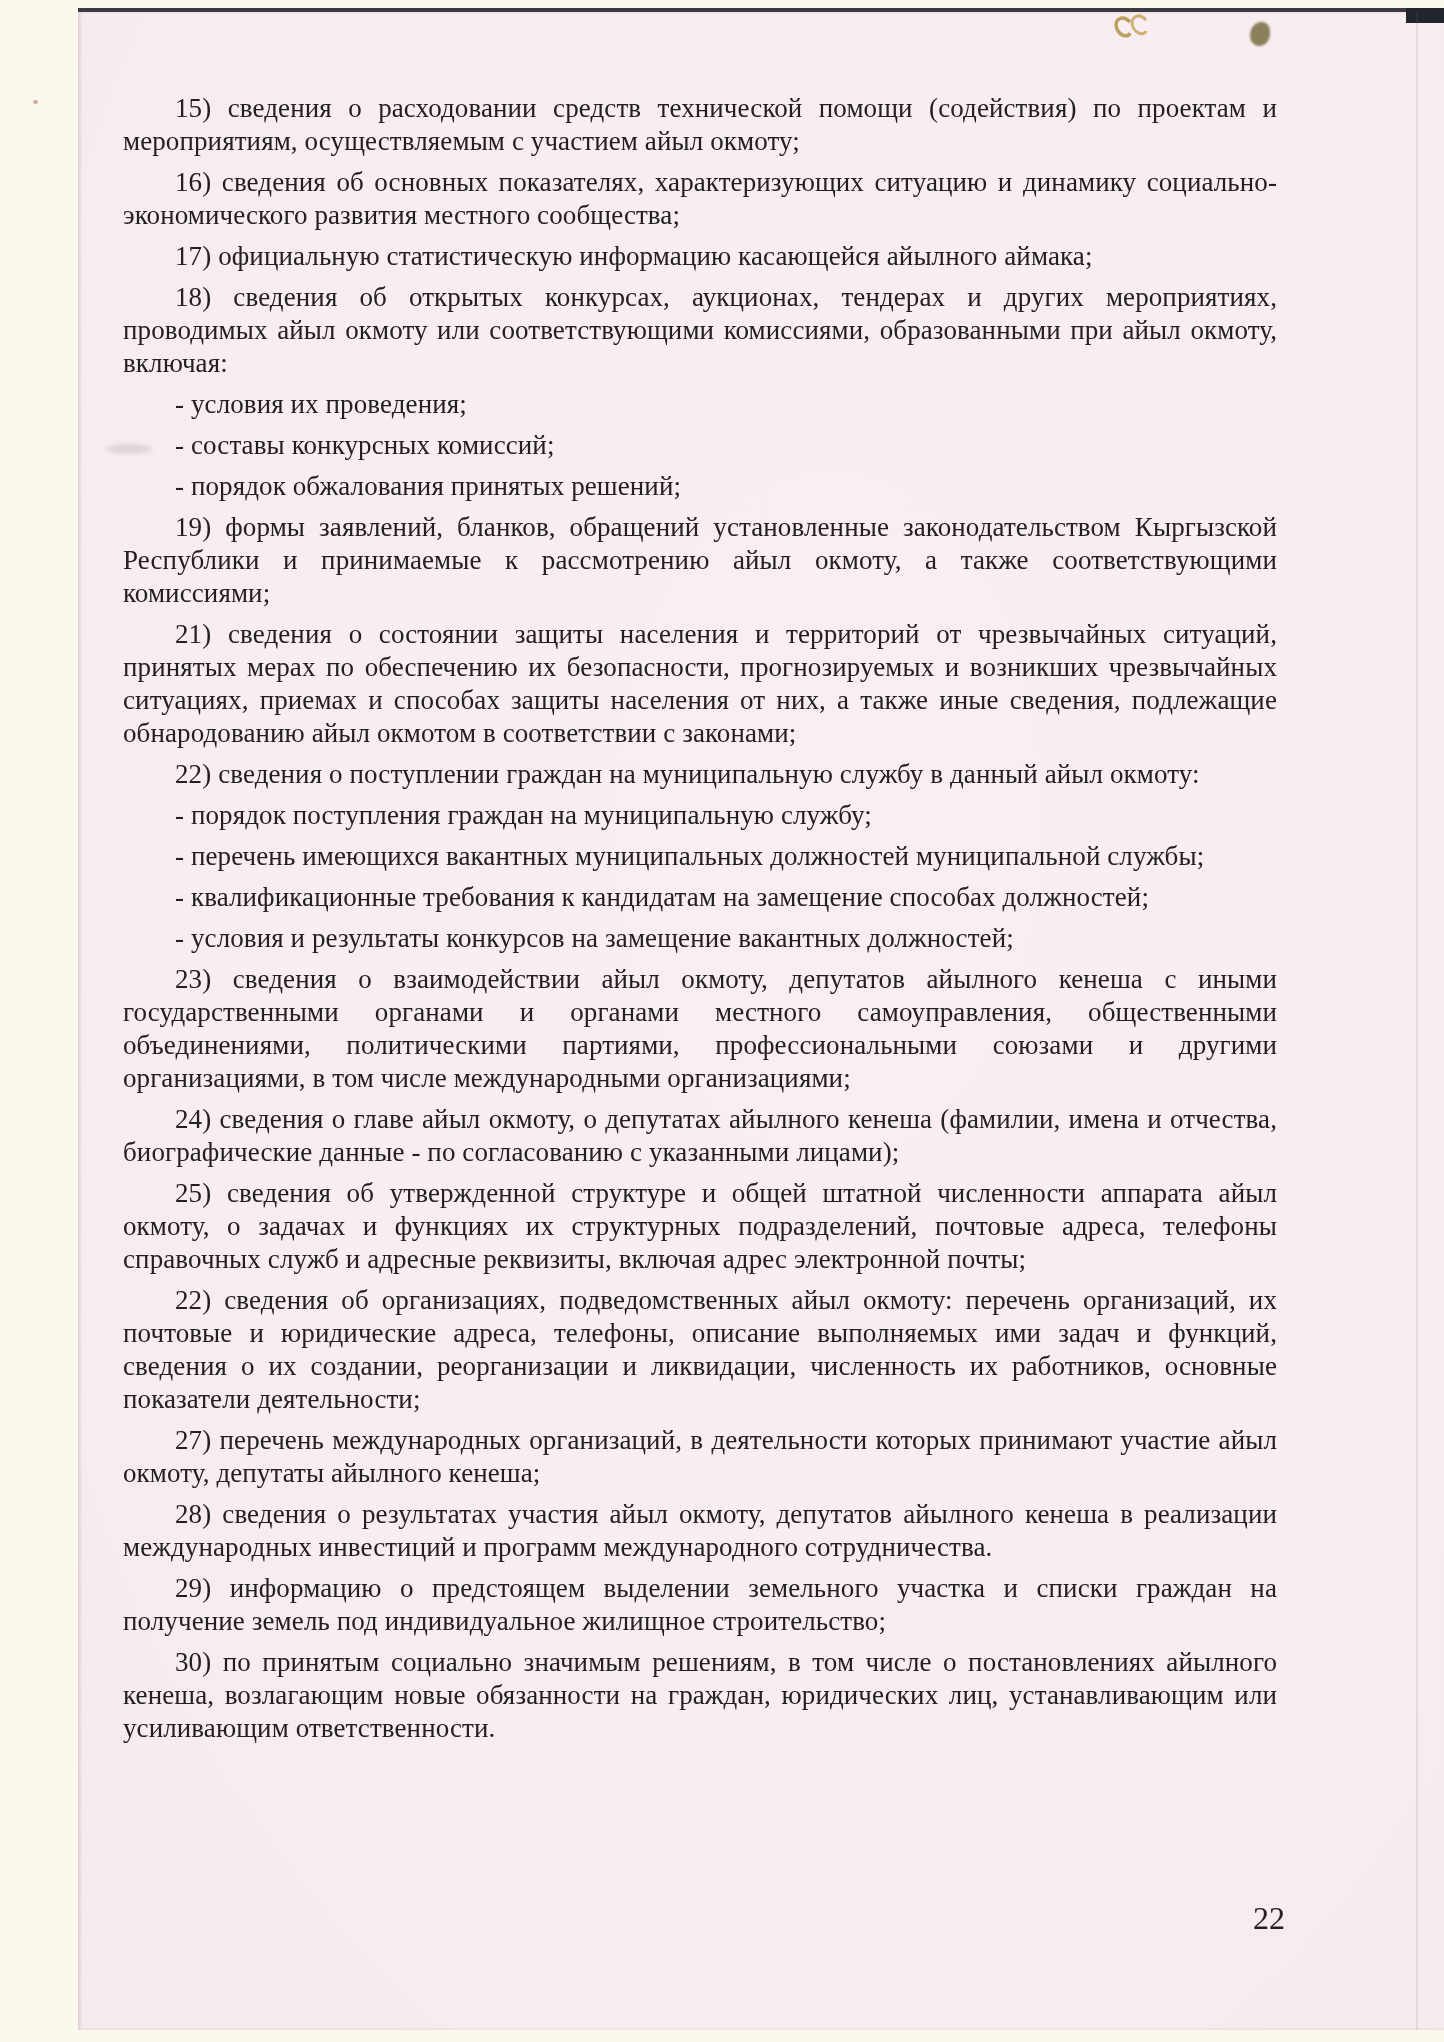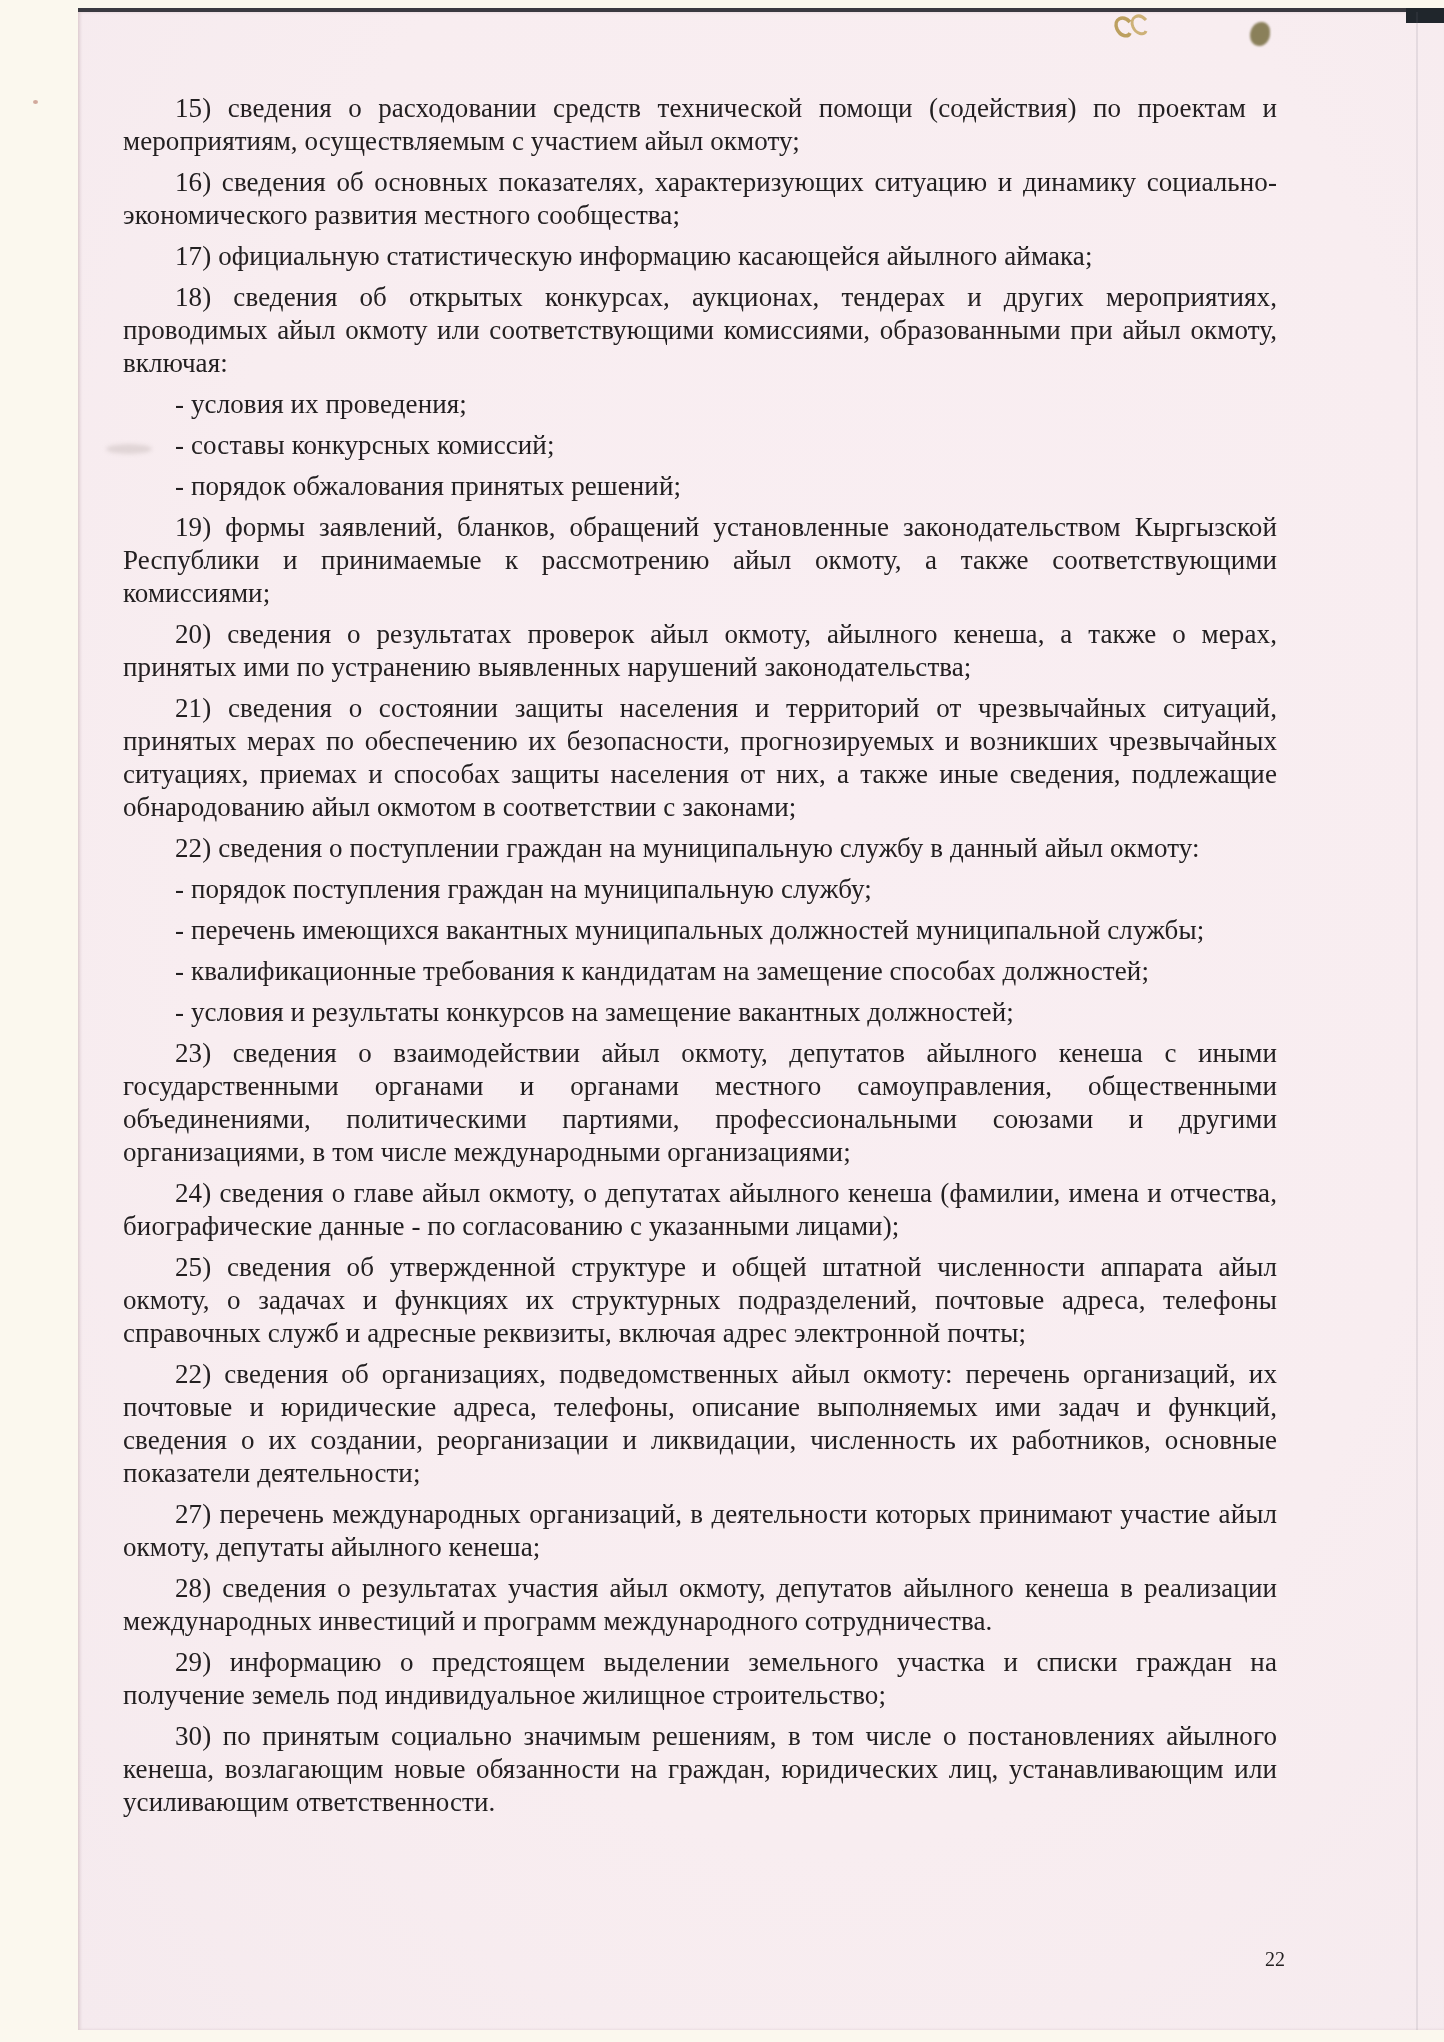--- a/index.html
+++ b/index.html
@@ -91,24 +91,23 @@
   }
   .para {
     margin: 8px;
     text-indent: 52px;
     text-align: justify;
     letter-spacing: 0.1px;
   }
   .pagenum {
     position: absolute;
     left: 1175px;
-    top: 1936px;
-    font-size: 20px;
+    top: 1888px;
+    font-size: 32px;
     color: #232021;
-    margin-left: 12px;
   }
 </style>
 </head>
 <body>
 
 <div class="page">
 
   <div class="corner-mark"></div>
   <div class="right-edge-line"></div>
 
@@ -123,21 +122,20 @@
 
   <div class="textblock">
       <p class="para">15) сведения о расходовании средств технической помощи (содействия) по проектам и мероприятиям, осуществляемым с участием айыл окмоту;</p>
       <p class="para">16) сведения об основных показателях, характеризующих ситуацию и динамику социально-экономического развития местного сообщества;</p>
       <p class="para">17) официальную статистическую информацию касающейся айылного аймака;</p>
       <p class="para">18) сведения об открытых конкурсах, аукционах, тендерах и других мероприятиях, проводимых айыл окмоту или соответствующими комиссиями, образованными при айыл окмоту, включая:</p>
       <p class="para">- условия их проведения;</p>
       <p class="para">- составы конкурсных комиссий;</p>
       <p class="para">- порядок обжалования принятых решений;</p>
       <p class="para">19) формы заявлений, бланков, обращений установленные законодательством Кыргызской Республики и принимаемые к рассмотрению айыл окмоту, а также соответствующими комиссиями;</p>
-      <p class="para">20) сведения о результатах проверок айыл окмоту, айылного кенеша, а также о мерах, принятых ими по устранению выявленных нарушений законодательства;</p>
       <p class="para">21) сведения о состоянии защиты населения и территорий от чрезвычайных ситуаций, принятых мерах по обеспечению их безопасности, прогнозируемых и возникших чрезвычайных ситуациях, приемах и способах защиты населения от них, а также иные сведения, подлежащие обнародованию айыл окмотом в соответствии с законами;</p>
       <p class="para">22) сведения о поступлении граждан на муниципальную службу в данный айыл окмоту:</p>
       <p class="para">- порядок поступления граждан на муниципальную службу;</p>
       <p class="para">- перечень имеющихся вакантных муниципальных должностей муниципальной службы;</p>
       <p class="para">- квалификационные требования к кандидатам на замещение способах должностей;</p>
       <p class="para">- условия и результаты конкурсов на замещение вакантных должностей;</p>
       <p class="para">23) сведения о взаимодействии айыл окмоту, депутатов айылного кенеша с иными государственными органами и органами местного самоуправления, общественными объединениями, политическими партиями, профессиональными союзами и другими организациями, в том числе международными организациями;</p>
       <p class="para">24) сведения о главе айыл окмоту, о депутатах айылного кенеша (фамилии, имена и отчества, биографические данные - по согласованию с указанными лицами);</p>
       <p class="para">25) сведения об утвержденной структуре и общей штатной численности аппарата айыл окмоту, о задачах и функциях их структурных подразделений, почтовые адреса, телефоны справочных служб и адресные реквизиты, включая адрес электронной почты;</p>
       <p class="para">22) сведения об организациях, подведомственных айыл окмоту: перечень организаций, их почтовые и юридические адреса, телефоны, описание выполняемых ими задач и функций, сведения о их создании, реорганизации и ликвидации, численность их работников, основные показатели деятельности;</p>

